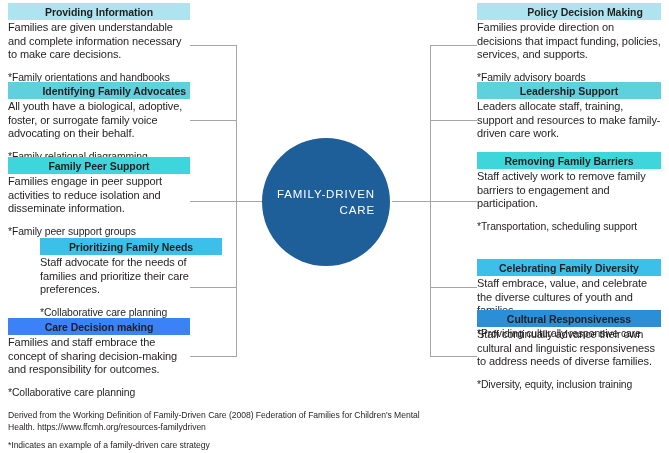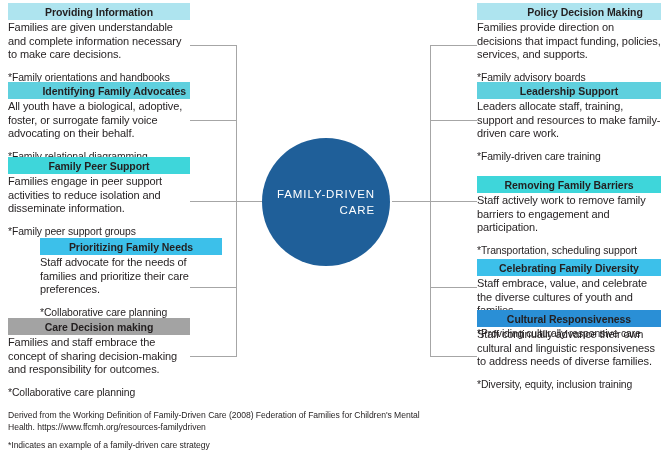--- a/index.html
+++ b/index.html
@@ -152,38 +152,38 @@
     <div class="card-example">*Family peer support groups</div>
   </div>
 
   <div class="card col-left" style="left:8px; top:238px; width:182px;margin-left:32px;">
     <div class="card-header" style="background: rgb(60, 192, 234);">Prioritizing Family Needs</div>
     <div class="card-body">Staff advocate for the needs of families and prioritize their care preferences.</div>
     <div class="card-example">*Collaborative care planning</div>
   </div>
 
   <div class="card col-left" style="left:8px; top:318px; width:182px;">
-    <div class="card-header" style="background: #a3a3a3;">Care Decision making</div>
+    <div class="card-header" style="background: #3b82f6;">Care Decision making</div>
     <div class="card-body">Families and staff embrace the concept of sharing decision-making and responsibility for outcomes.</div>
     <div class="card-example">*Collaborative care planning</div>
   </div>
 
   <div class="card col-right" style="left:477px; top:3px; width:184px;">
     <div class="card-header" style="background: rgb(174, 228, 239); padding-left: 36px;">Policy Decision Making</div>
     <div class="card-body">Families provide direction on decisions that impact funding, policies, services, and supports.</div>
     <div class="card-example">*Family advisory boards</div>
   </div>
 
   <div class="card col-right" style="left:477px; top:82px; width:184px;">
     <div class="card-header" style="background: rgb(95, 208, 222);">Leadership Support</div>
     <div class="card-body">Leaders allocate staff, training, support and resources to make family-driven care work.</div>
     <div class="card-example">*Family-driven care training</div>
   </div>
 
-  <div class="card col-right" style="left:477px; top:152px; width:184px;margin-top:24px;">
+  <div class="card col-right" style="left:477px; top:152px; width:184px;">
     <div class="card-header" style="background: rgb(62, 214, 218);">Removing Family Barriers</div>
     <div class="card-body">Staff actively work to remove family barriers to engagement and participation.</div>
     <div class="card-example">*Transportation, scheduling support</div>
   </div>
 
   <div class="card col-right" style="left:477px; top:232px; width:184px;margin-top:27px;">
     <div class="card-header" style="background: rgb(60, 192, 234);">Celebrating Family Diversity</div>
     <div class="card-body"> Staff embrace, value, and celebrate the diverse cultures of youth and families.</div>
     <div class="card-example">*Providing culturally responsive care</div>
   </div>

